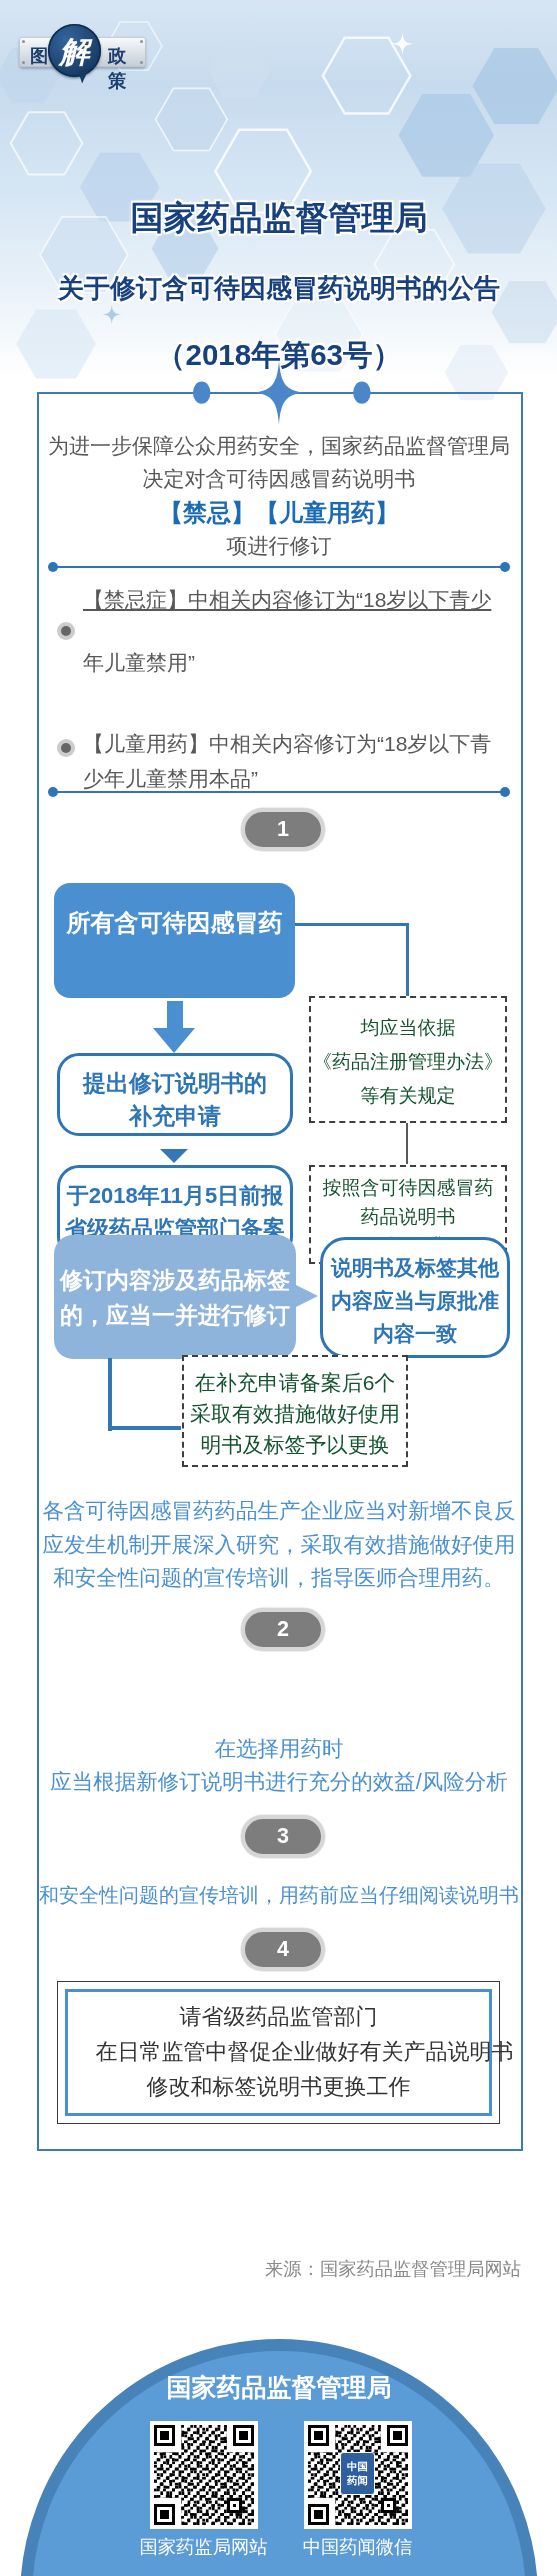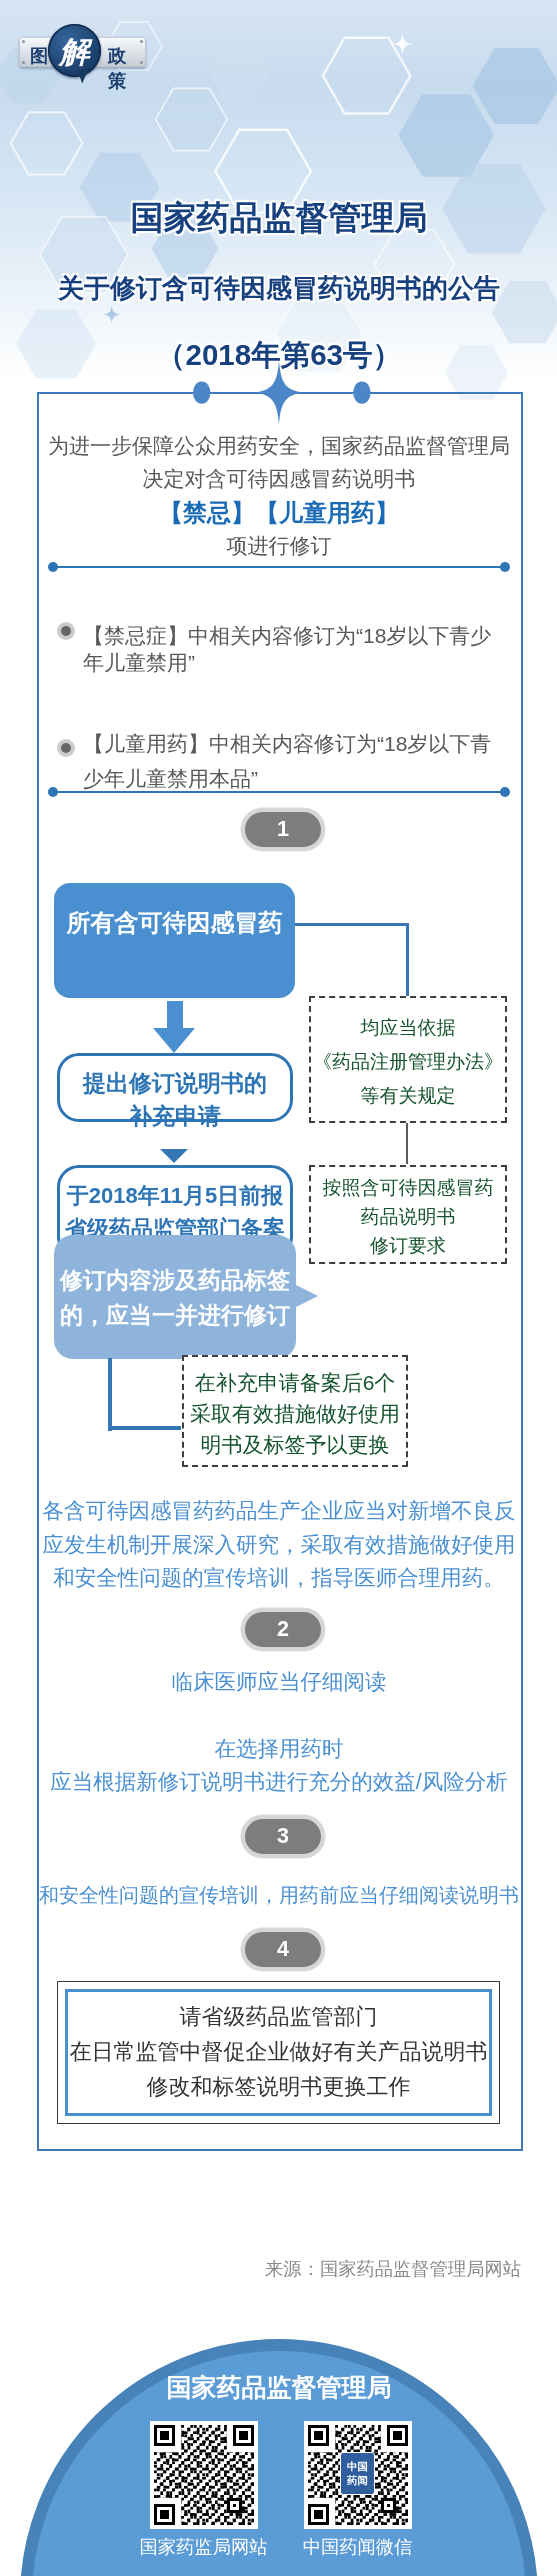--- a/index.html
+++ b/index.html
@@ -122,21 +122,21 @@
   <div class="cline gray" style="top:532px;">项进行修订</div>
 
   <div class="divider" style="left:51px;top:566px;width:456px;">
     <span class="dot" style="left:-3.2px;"></span>
     <span class="dot" style="right:-3.2px;"></span>
   </div>
 
   <div class="bullet-dot" style="left:57px;top:622px;">
       <i></i>
     </div>
-  <div class="bullet-line" style="top:622px;">【禁忌症】中相关内容修订为“18岁以下青少</div>
+  <div class="bullet-line" style="top:586px;text-decoration:underline;">【禁忌症】中相关内容修订为“18岁以下青少</div>
   <div class="bullet-line" style="top:649px;">年儿童禁用”</div>
 
   <div class="bullet-dot" style="left:57px;top:739px;">
       <i></i>
     </div>
   <div class="bullet-line" style="top:730px;">【儿童用药】中相关内容修订为“18岁以下青</div>
   <div class="bullet-line" style="top:765px;">少年儿童禁用本品”</div>
 
   <div class="divider" style="left:51px;top:791px;width:456px;">
     <span class="dot" style="left:-3.2px;"></span>
@@ -148,21 +148,21 @@
   <div class="fbox-blue">
     <div style="padding-top:21.5px;line-height:35px;">所有含可待因感冒药</div>
   </div>
 
   <div class="conn" style="left:295px;top:923px;width:114px;height:3.2px;"></div>
   <div class="conn" style="left:406px;top:923px;width:3.2px;height:75px;"></div>
 
   <div class="conn" style="left:167px;top:1001px;width:16px;height:29px;background:#4a90d0;"></div>
   <div class="arrow-head" style="left:153px;top:1028px;border-left:21.5px solid transparent;border-right:21.5px solid transparent;border-top:25.5px solid #4a90d0;"></div>
 
-  <div class="fbox-white" style="left:57px;top:1053px;width:236px;height:69px;font-size:23px;">
+  <div class="fbox-white" style="left:57px;top:1053px;width:236px;height:83px;font-size:23px;">
     <div style="padding-top:11px;line-height:33px;">提出修订说明书的</div>
     <div style="line-height:33px;">补充申请</div>
   </div>
 
   <div class="arrow-head" style="left:160px;top:1149px;border-left:14.3px solid transparent;border-right:14.3px solid transparent;border-top:14.3px solid #3577b5;"></div>
 
   <div class="fbox-white" style="left:57px;top:1165px;width:236px;height:94px;font-size:22px;">
     <div style="padding-top:11px;line-height:33px;">于2018年11月5日前报</div>
     <div style="line-height:33px;">省级药品监管部门备案</div>
   </div>
@@ -180,51 +180,55 @@
     <div style="line-height:29px;">药品说明书</div>
     <div style="line-height:29px;">修订要求</div>
   </div>
 
   <div class="bubble">
     <div style="padding-top:28px;line-height:35px;">修订内容涉及药品标签</div>
     <div style="line-height:35px;">的，应当一并进行修订</div>
   </div>
   <div class="bubble-tip"></div>
 
+  <div class="fbox-white" style="left:320px;top:1237px;width:190px;height:121px;font-size:21px;border-radius:25.5px;">
+    <div style="padding-top:11px;line-height:33px;">说明书及标签其他</div>
+    <div style="line-height:33px;">内容应当与原批准</div>
+    <div style="line-height:33px;">内容一致</div>
+  </div>
 
   <div class="conn" style="left:108px;top:1358px;width:4px;height:73px;"></div>
   <div class="conn" style="left:108px;top:1426px;width:73px;height:4px;"></div>
 
   <div class="dashed" style="left:182px;top:1355px;width:226px;height:112px;font-size:21px;">
     <div style="padding-top:9.6px;line-height:31px;">在补充申请备案后6个</div>
     <div style="line-height:31px;">采取有效措施做好使用</div>
     <div style="line-height:31px;">明书及标签予以更换</div>
   </div>
 
   <div class="cline blue-l" style="top:1496px;">各含可待因感冒药药品生产企业应当对新增不良反</div>
   <div class="cline blue-l" style="top:1530px;">应发生机制开展深入研究，采取有效措施做好使用</div>
   <div class="cline blue-l" style="top:1563px;">和安全性问题的宣传培训，指导医师合理用药。</div>
 
   <div class="badge" style="top:1608px;">2</div>
 
-  <div class="cline blue-l" style="top:1667px;">临床医师应当仔细阅读</div>
   <div class="cline blue-l" style="top:1734px;">在选择用药时</div>
   <div class="cline blue-l" style="top:1767px;">应当根据新修订说明书进行充分的效益/风险分析</div>
 
   <div class="badge" style="top:1815px;">3</div>
 
   <div class="cline" style="top:1882px;font-size:20px;color:#4a90d2;">和安全性问题的宣传培训，用药前应当仔细阅读说明书</div>
 
   <div class="badge" style="top:1928px;">4</div>
 
   <div class="obox">
     <div class="ibox"></div>
   </div>
   <div class="obox-line" style="top:2002px;">请省级药品监管部门</div>
-  <div class="obox-line" style="top:2037px;">在日常监管中督促企业做好有关产品说明书</div>
+  <div class="obox-line" style="top:2037px;padding-left:26px;">在日常监管中督促企业做好有关产品说明书</div>
   <div class="obox-line" style="top:2072px;">修改和标签说明书更换工作</div>
 
   <div class="abs" style="left:37px;top:2256px;width:484px;text-align:right;font-size:18.3px;color:#8a8a8a;">来源：国家药品监督管理局网站</div>
 
   <div class="dome"></div>
   <div class="abs" style="left:0;top:2371px;width:558px;text-align:center;color:#fff;font-weight:bold;font-size:25px;">国家药品监督管理局</div>
 
   <div class="qr" style="left:150px;">
     <svg viewBox="0 0 33 33" shape-rendering="crispEdges">
       <defs>

